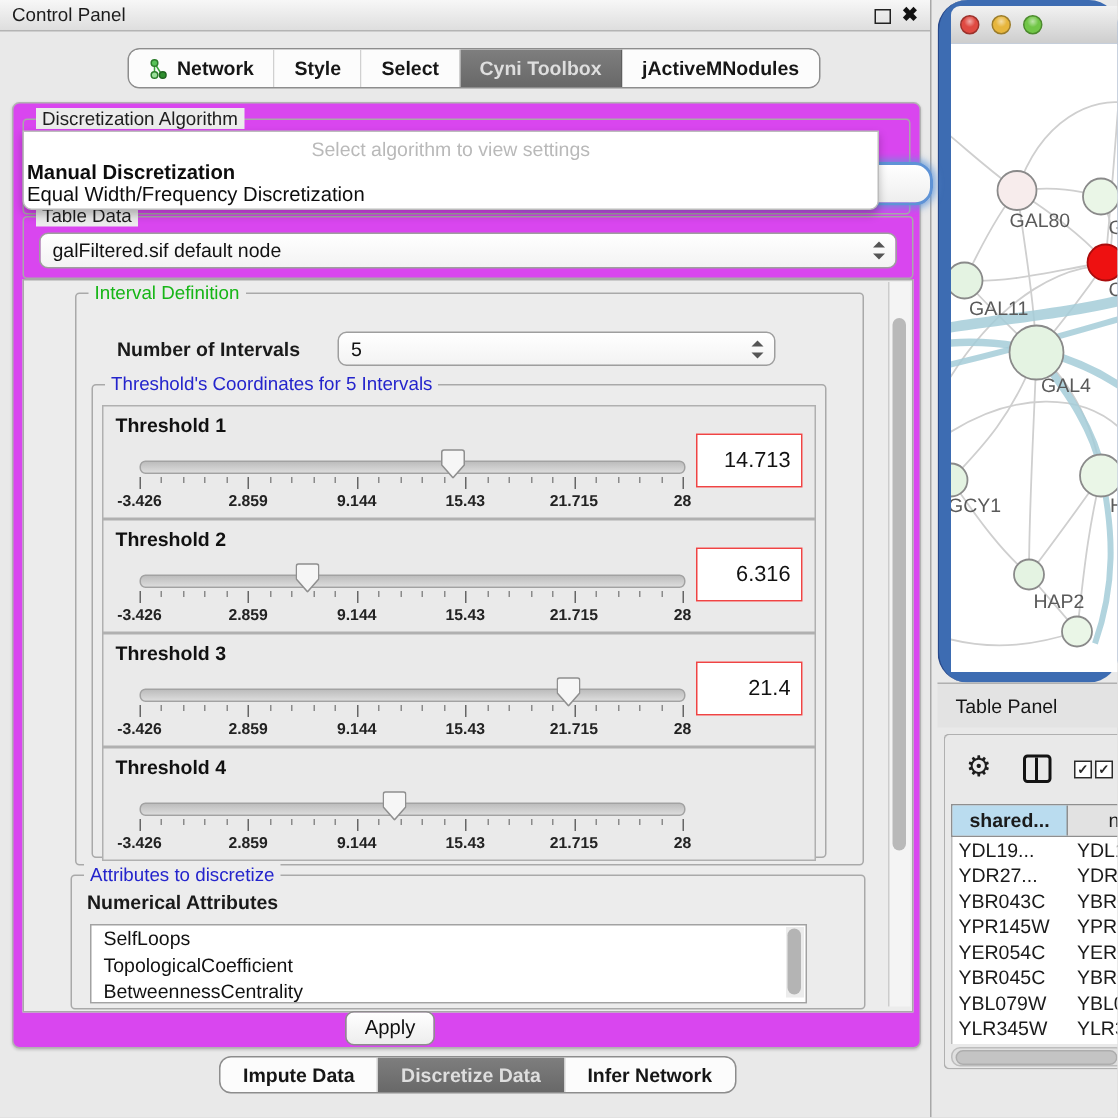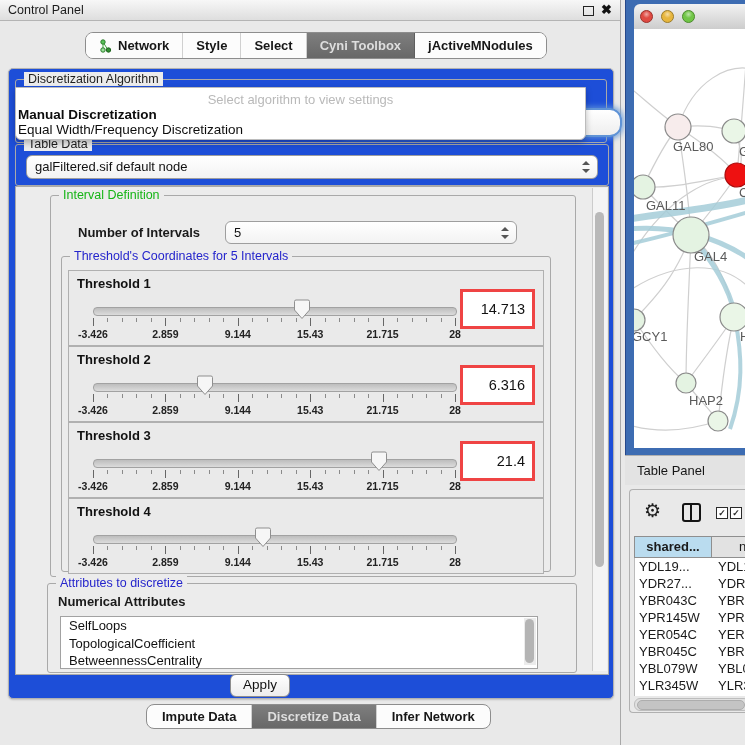--- a/index.html
+++ b/index.html
@@ -17,21 +17,21 @@
   
   .tabbar{position:absolute;left:85px;top:32px;height:25px;display:flex;align-items:stretch;
           background:#fcfcfc;border:1px solid #8d8d8d;border-radius:8px;overflow:hidden;}
   .tab{display:flex;align-items:center;padding:0 13px;font-size:13px;font-weight:bold;color:#161616;
        border-right:1px solid #d0d0d0;background:#fcfcfc;white-space:nowrap;}
   .tab:last-child{border-right:none;}
   .tab.sel{background:linear-gradient(#7e7e7e,#686868);color:#dedede;border-right:1px solid #5e5e5e;}
   .tab .net-icon{margin-right:6px;display:inline-block;width:13px;height:14px;}
 
   
-  .outer-panel{position:absolute;left:8px;top:68px;width:604px;height:629px;background:#1d4ed8;
+  .outer-panel{position:absolute;left:8px;top:68px;width:604px;height:629px;background:#d946ef;
                border:1px solid #b2b2b2;border-radius:5px;box-shadow:0 1px 2px rgba(0,0,0,.18);}
   .group{position:absolute;border:1px solid #a9a9a9;border-radius:3px;}
   .legend{position:absolute;top:-8px;left:8px;background:#ececec;padding:0 4px;font-size:12.5px;line-height:14px;white-space:nowrap;}
   .legend.dark{color:#1e1e1e;}
   .legend.green{color:#16b516;}
   .legend.blue{color:#2424cc;}
 
   
   .focus-combo{position:absolute;left:320px;top:28px;width:282px;height:25px;border-radius:12px;
                background:linear-gradient(#ffffff,#eeeeee);border:2px solid #5f93d6;
@@ -63,41 +63,41 @@
   .tpanel .tlabel{position:absolute;left:8px;top:5px;font-weight:bold;font-size:13px;color:#111;}
   .track{position:absolute;left:24px;top:36px;width:362px;height:7px;border-radius:4px;
          background:linear-gradient(#bdbdbd,#dcdcdc);border:1px solid #a2a2a2;}
   .thumb-sl{position:absolute;top:28px;width:16px;height:20px;}
   .ticks{position:absolute;left:24px;top:47px;width:362px;height:9px;}
   .tick{position:absolute;top:0;width:1px;background:#666;}
   .tick.minor{height:4px;background:#8a8a8a;}
   .tick.major{height:8px;}
   .ticklabels{position:absolute;left:24px;top:57px;width:362px;height:12px;}
   .ticklabel{position:absolute;transform:translateX(-50%);font-size:10.5px;font-weight:bold;color:#222;white-space:nowrap;}
-  .vbox{position:absolute;right:8px;top:18px;width:62px;height:34px;background:#ffffff;border:3px solid #ef4444;
+  .vbox{position:absolute;right:8px;top:18px;width:62px;height:34px;background:#ffffff;border:1px solid #ef4444;
         font-size:14.5px;color:#111;text-align:right;line-height:34px;padding-right:7px;}
 
   
   .attr-list{position:absolute;left:12px;top:32px;width:476px;height:51px;background:#ffffff;border:1px solid #a2a2a2;overflow:hidden;}
   .attr-item{font-size:13px;line-height:17.5px;padding-left:8px;color:#111;white-space:nowrap;}
   .attr-scroll{position:absolute;right:1px;top:1px;width:12px;height:47px;background:#ececec;}
   .attr-scroll .thumb{position:absolute;left:1px;top:1px;width:9px;height:44px;border-radius:5px;background:#b4b4b4;}
 
   .apply-btn{position:absolute;left:221px;top:605px;width:58px;height:21px;background:linear-gradient(#ffffff,#ededed);
              border:1px solid #8d8d8d;border-radius:6px;font-size:13.5px;color:#111;text-align:center;line-height:20px;}
 
   
   .btabbar{position:absolute;left:146px;top:704px;height:23px;display:flex;background:#fcfcfc;
            border:1px solid #8d8d8d;border-radius:8px;overflow:hidden;}
   .btab{display:flex;align-items:center;padding:0 15px;font-size:13px;font-weight:bold;color:#161616;border-right:1px solid #d0d0d0;white-space:nowrap;}
   .btab:last-child{border-right:none;}
   .btab.sel{background:linear-gradient(#7e7e7e,#686868);color:#dedede;}
 
   
-  .net-window{position:absolute;left:625px;top:0;width:120px;height:455px;background:#3d6cb2;border-left:1px solid #27488a;}
+  .net-window{position:absolute;left:625px;top:0;width:120px;height:455px;background:#3d6cb2;border-left:1px solid #27488a;border-radius:20px;}
   .net-titlebar{position:absolute;left:8px;top:4px;width:112px;height:25px;background:linear-gradient(#f2f2f2,#cdcdcd);
                 border-radius:6px 0 0 0;border-bottom:1px solid #9a9a9a;}
   .light{position:absolute;top:6px;width:13px;height:13px;border-radius:50%;box-sizing:border-box;}
   .net-canvas{position:absolute;left:8px;top:29px;width:112px;height:419px;background:#ffffff;overflow:hidden;}
 
   
   .tp-bar{position:absolute;left:625px;top:455px;width:120px;height:29px;background:#e3e3e3;border-top:1px solid #b0b0b0;}
   .tp-bar .t{position:absolute;left:12px;top:0;line-height:29px;font-size:13px;color:#161616;}
   .tp-outer{position:absolute;left:629px;top:489px;width:120px;height:222px;background:#e9e9e9;
             border:1px solid #b0b0b0;border-right:none;border-radius:4px 0 0 4px;}

